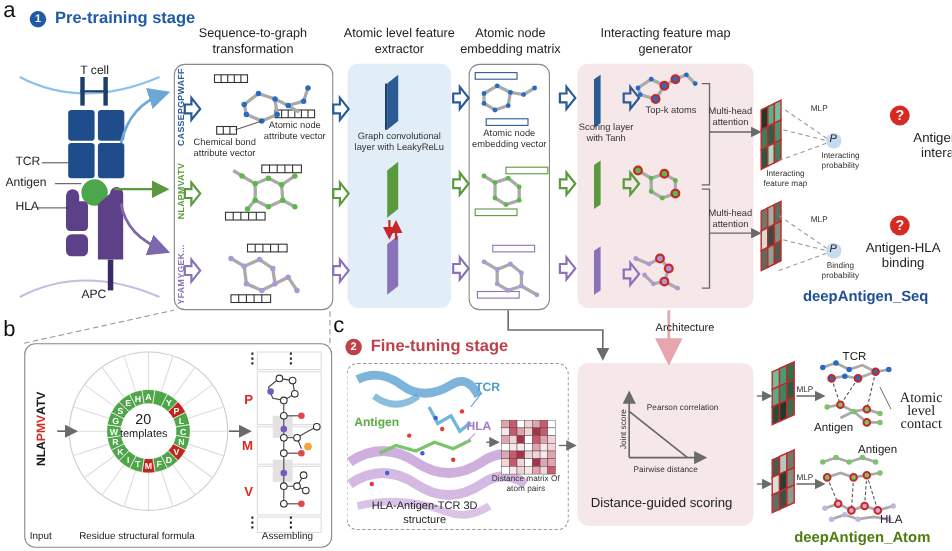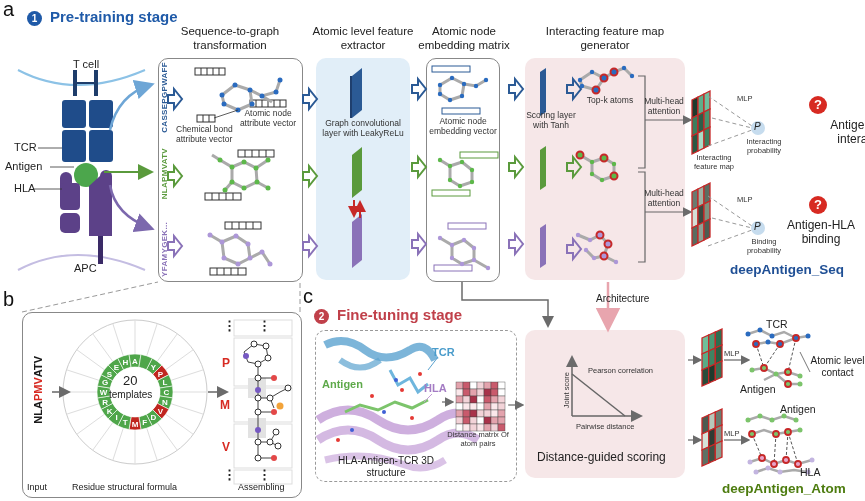--- a/index.html
+++ b/index.html
@@ -704,16 +704,16 @@
 <div class="abs" style="left:336px;top:455px;width:100px;font-size:10px;text-align:center;line-height:12px;">HLA-Antigen-TCR 3D structure</div>
 <div class="abs tiny" style="left:446px;top:430px;width:64px;text-align:center;">Distance matrix Of atom pairs</div>
 <div class="abs" style="left:596px;top:293px;font-size:10px;">Architecture</div>
 <div class="abs tiny" style="left:588px;top:366px;">Pearson correlation</div>
 <div class="abs tiny" style="left:562px;top:372px;writing-mode:vertical-rl;transform:rotate(180deg);">Joint score</div>
 <div class="abs tiny" style="left:576px;top:422px;">Pairwise distance</div>
 <div class="abs" style="left:537px;top:450px;font-size:12px;">Distance-guided scoring</div>
 <div class="abs tiny" style="left:724px;top:349px;">MLP</div>
 <div class="abs tiny" style="left:724px;top:429px;">MLP</div>
 <div class="abs" style="left:766px;top:318px;font-size:10.5px;">TCR</div>
-<div class="abs" style="left:810px;top:355px;width:55px;font-size:10px;line-height:12px;text-align:center;">Atomic level contact</div>
+<div class="abs" style="left:810px;top:355px;width:55px;font-size:13px;line-height:12px;text-align:center;font-family:Liberation Serif, serif;">Atomic level contact</div>
 <div class="abs" style="left:740px;top:383px;font-size:10.5px;">Antigen</div>
 <div class="abs" style="left:780px;top:403px;font-size:10.5px;">Antigen</div>
 <div class="abs" style="left:800px;top:466px;font-size:10.5px;">HLA</div>
 
 </body></html>

